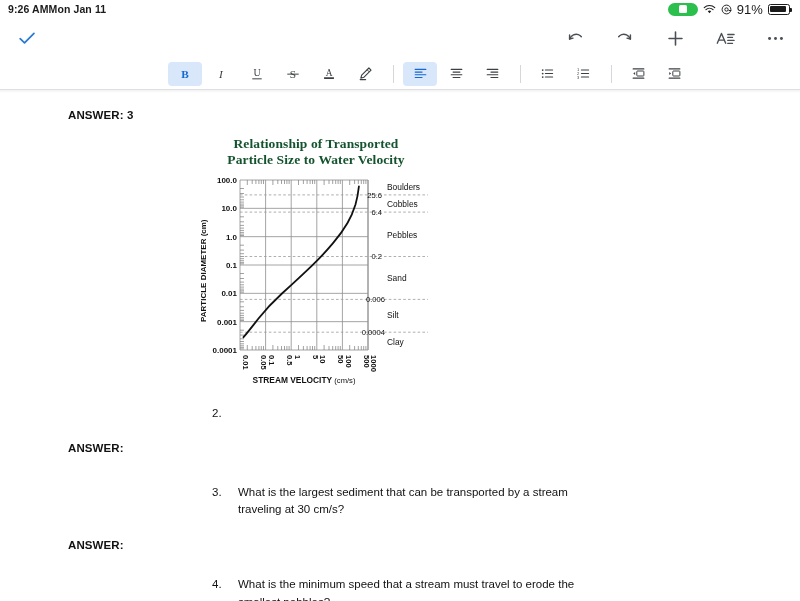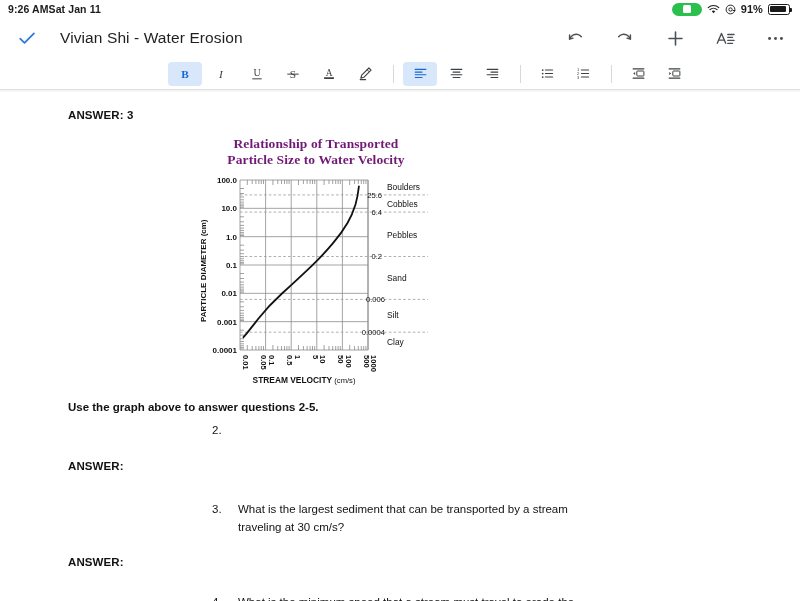--- a/index.html
+++ b/index.html
@@ -27,21 +27,21 @@
   .rec-pill {
     width: 30px; height: 13px; border-radius: 7px;
     background: #2bbf4e;
     display: flex; align-items: center; justify-content: center;
   }
   .rec-pill span {
     display: block; width: 8px; height: 8px; border-radius: 1.5px; background: #fff;
   }
   .wifi-ico { width: 13px; height: 11px; display: block; }
   .loc-ico  { width: 11px; height: 11px; display: block; }
-  .batt-pct { font-size: 11px; font-weight: bold; }
+  .batt-pct { font-size: 13px; font-weight: normal; }
   .batt {
     width: 22px; height: 11px; border: 1.2px solid #1b1b1b; border-radius: 2.5px;
     position: relative; padding: 1.2px;
   }
   .batt::after {
     content:""; position:absolute; right:-3px; top:3.2px;
     width:2px; height:4px; background:#1b1b1b; border-radius:0 1px 1px 0;
   }
   .batt i { display:block; height:100%; width:91%; background:#1b1b1b; border-radius:1px; }
 
@@ -113,34 +113,34 @@
   .sp-26 { height: 26px; }
 
   
   .figure { margin-left: 196px; width: 240px; }
   .fig-title {
     font-family: "Liberation Serif", serif;
     font-weight: bold;
     font-size: 13.5px;
     text-align: center;
     line-height: 1.18;
-    color: #701a75;
+    color: #14532d;
     margin-bottom: 4px;
     letter-spacing: .1px;
   }
   .chart-wrap { position: relative; width: 240px; height: 215px; }
   .chart-wrap svg { display:block; }
 </style>
 </head>
 <body>
 
 <div class="statusbar">
   <div class="sb-left">
     <span>9:26 AM</span>
-    <span>Sat Jan 11</span>
+    <span>Mon Jan 11</span>
   </div>
   <div class="sb-spacer"></div>
   <div class="sb-right">
     <div class="rec-pill">
         <span></span>
       </div>
     <svg class="wifi-ico" viewBox="0 0 16 12">
       <path d="M8 10.6 5.9 8.3a3.1 3.1 0 0 1 4.2 0Z" fill="#1b1b1b"></path>
       <path d="M3.6 6.1a6.4 6.4 0 0 1 8.8 0" stroke="#1b1b1b" stroke-width="1.3" fill="none" stroke-linecap="round"></path>
       <path d="M1.5 3.8a9.4 9.4 0 0 1 13 0" stroke="#1b1b1b" stroke-width="1.3" fill="none" stroke-linecap="round"></path>
@@ -154,21 +154,20 @@
     <div class="batt">
         <i></i>
       </div>
   </div>
 </div>
 
 <div class="header">
   <svg class="check-ico" viewBox="0 0 24 24">
     <path d="M4.5 12.8 9.3 17.4 19.6 6.9" fill="none" stroke="#2a7ad2" stroke-width="1.9" stroke-linecap="round" stroke-linejoin="round"></path>
   </svg>
-  <div class="doc-title">Vivian Shi - Water Erosion</div>
   <div class="hdr-spacer"></div>
   <div class="hdr-actions">
     <div class="hdr-btn">
       <svg width="20" height="20" viewBox="0 0 24 24">
         <path d="M5.5 8.3V13" fill="none" stroke="#4a4f55" stroke-width="1.7" stroke-linecap="round"></path>
         <path d="M5.6 13.2C7.6 8.6 12.1 6.6 16 7.9c1.6.5 2.8 1.5 3.6 2.6" fill="none" stroke="#4a4f55" stroke-width="1.7" stroke-linecap="round"></path>
         <path d="M5.5 13.2 9.6 12.2" fill="none" stroke="#4a4f55" stroke-width="1.7" stroke-linecap="round"></path>
       </svg>
     </div>
     <div class="hdr-btn">
@@ -515,21 +514,20 @@
             <text x="191" y="109">Sand</text>
             <text x="191" y="146">Silt</text>
             <text x="191" y="173">Clay</text>
           </g>
         </svg>
       </div>
     </div>
 
     <div class="sp-12"></div>
 
-    <div class="ml bold">Use the graph above to answer questions 2-5.</div>
 
     <div style="height:6px"></div>
 
     <div class="q-row">
       <div class="q-num">2.</div>
     </div>
 
     <div class="sp-18"></div>
 
     <div class="ml ans">ANSWER:</div>

